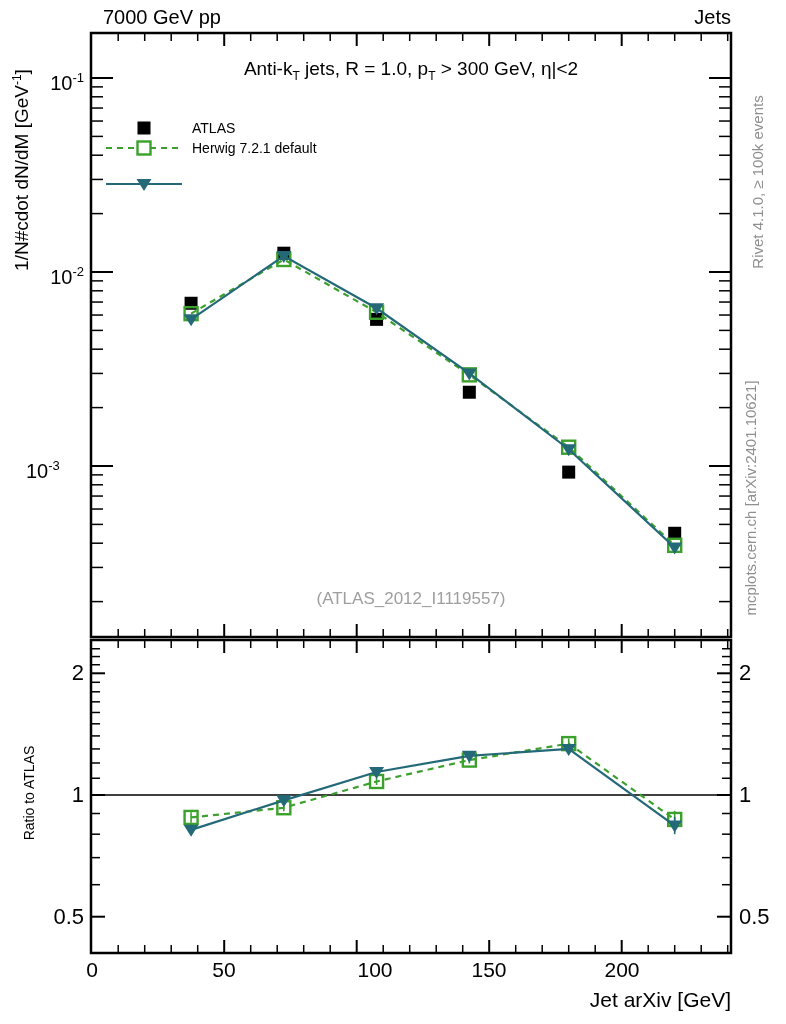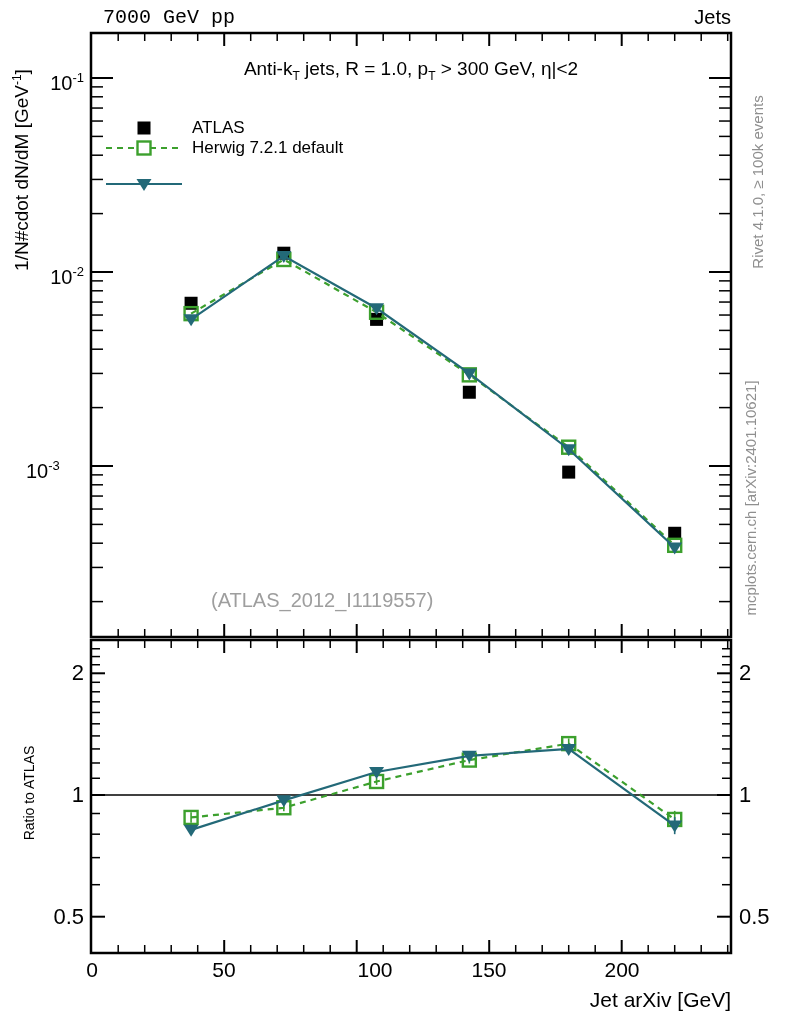--- a/index.html
+++ b/index.html
@@ -2,32 +2,32 @@
 <html><head>
 <meta charset="utf-8">
 <style>
   html,body{margin:0;padding:0;background:#fff;}
   #page{position:relative;width:786px;height:1024px;background:#fff;overflow:hidden;
         font-family:"Liberation Sans","DejaVu Sans",sans-serif;color:#000;}
   #plot-svg{position:absolute;left:0;top:0;}
   .abs{position:absolute;white-space:nowrap;}
   .hdr{font-size:20px;}
   .title{font-size:19px;}
-  .legend-label{font-size:17px;}
+  .legend-label{font-size:14px;}
   .ticklab{font-size:20px;line-height:24px;}
   .ticklab sup{font-size:13px;}
   .rticklab{font-size:22px;line-height:26px;}
   .xticklab{font-size:21px;text-align:center;width:80px;}
   .rot{transform:rotate(-90deg);text-align:center;}
   .ylab{font-size:19px;width:300px;height:24px;}
   .ylab sup{font-size:12px;}
   .rlab{font-size:14px;width:160px;height:18px;}
   .gray{color:#8f8f8f;}
   .note{font-size:15px;width:320px;height:18px;}
-  .watermark{font-size:20px;color:#9e9e9e;width:400px;text-align:left;}
+  .watermark{font-size:17px;color:#9e9e9e;width:400px;text-align:center;}
   .legend-row{position:absolute;left:104px;height:28px;display:flex;align-items:center;}
   .legend-marker{width:80px;height:22px;flex:0 0 80px;}
   .legend-text{padding-left:8px;}
   .xaxis-title{font-size:21px;width:300px;text-align:right;}
 </style>
 </head>
 <body>
 
 <div id="page">
 
@@ -274,21 +274,21 @@
         <polyline points="191.075,829.8450594812633 283.825,800.3481878361572 376.575,771.9933686046642 469.325,755.8192817408428 568.7,748.932702662346 674.7,825.6138846451812" fill="none" stroke="#236978" stroke-width="2.2"></polyline>
         <path d="M 183.575 824.8450594812633 L 198.575 824.8450594812633 L 191.075 836.8450594812633 Z" fill="#236978"></path>
         <path d="M 276.325 795.3481878361572 L 291.325 795.3481878361572 L 283.825 807.3481878361572 Z" fill="#236978"></path>
         <path d="M 369.075 766.9933686046642 L 384.075 766.9933686046642 L 376.575 778.9933686046642 Z" fill="#236978"></path>
         <path d="M 461.825 750.8192817408428 L 476.825 750.8192817408428 L 469.325 762.8192817408428 Z" fill="#236978"></path>
         <path d="M 561.2 743.932702662346 L 576.2 743.932702662346 L 568.7 755.932702662346 Z" fill="#236978"></path>
         <path d="M 667.2 820.6138846451812 L 682.2 820.6138846451812 L 674.7 832.6138846451812 Z" fill="#236978"></path>
       </g>
     </svg>
 
-  <div class="abs hdr" style="left:103px;top:6px;font-family:Liberation Mono, monospace;">7000 GeV pp</div>
+  <div class="abs hdr" style="left:103px;top:6px;">7000 GeV pp</div>
   <div class="abs hdr" style="left:531px;top:6px;width:200px;text-align:right;">Jets</div>
 
   <div class="abs title" style="left:91px;top:58px;width:640px;text-align:center;"><span>Anti-k</span><sub style="font-size:12px;">T</sub><span> jets, R = 1.0, p</span><sub style="font-size:12px;">T</sub><span> &gt; 300 GeV, η|&lt;2</span></div>
 
   <div class="legend-row" style="top:114px;">
     <svg class="legend-marker" id="lm0" viewBox="0 0 80 22">
         <rect x="33.5" y="4.5" width="13" height="13" fill="#000000"></rect>
       </svg>
     <span class="legend-label legend-text">ATLAS</span>
   </div>

